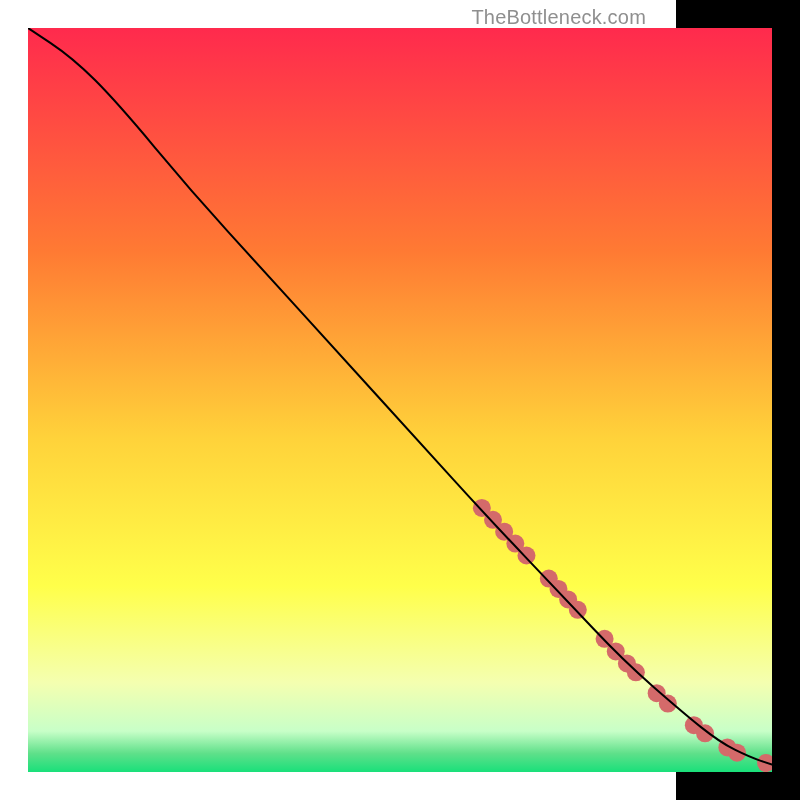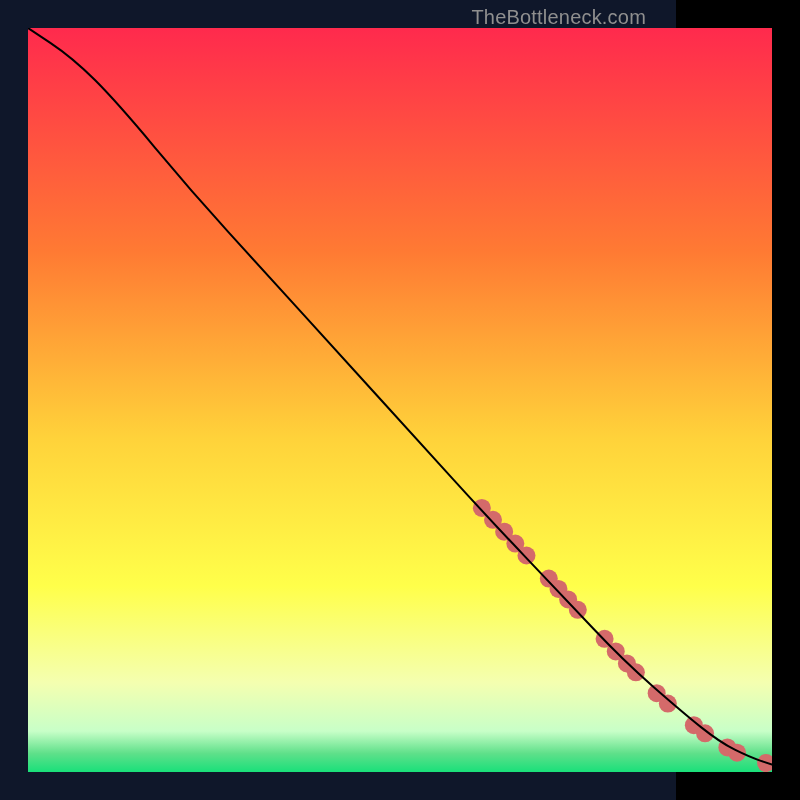--- a/index.html
+++ b/index.html
@@ -1,21 +1,21 @@
 <!DOCTYPE html>
 <html><head>
 <meta charset="utf-8">
 <style>
   * { margin: 0; padding: 0; box-sizing: border-box; }
   html, body { width: 800px; height: 800px; overflow: hidden; background: #000; }
   .stage {
     position: relative;
     width: 676px;
     height: 800px;
-    background: #0f172a;
+    background: #ffffff;
   }
   
   .panel {
     position: absolute;
     left: 28px;
     top: 28px;
     width: 744px;   
     height: 744px;
     overflow: visible;
   }

